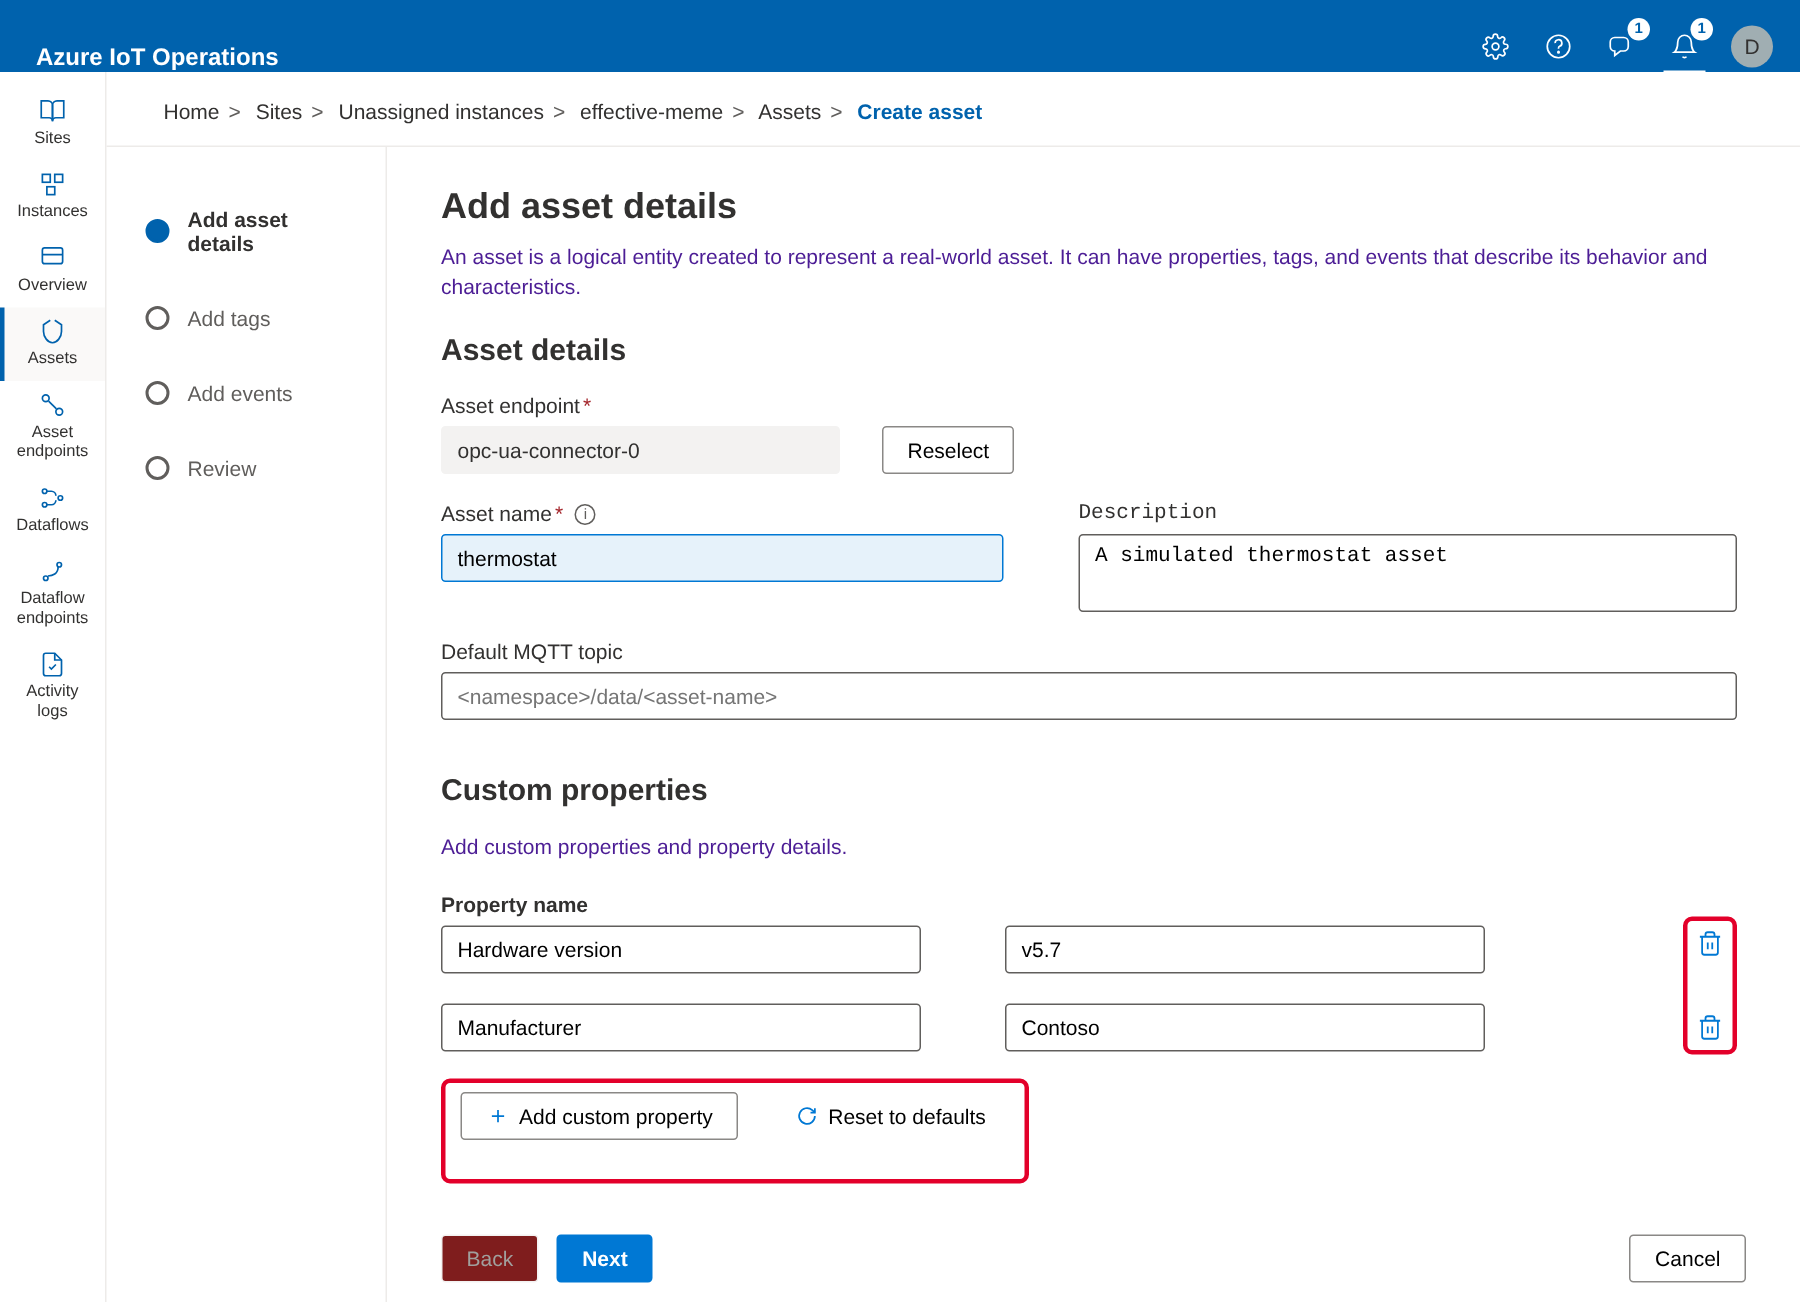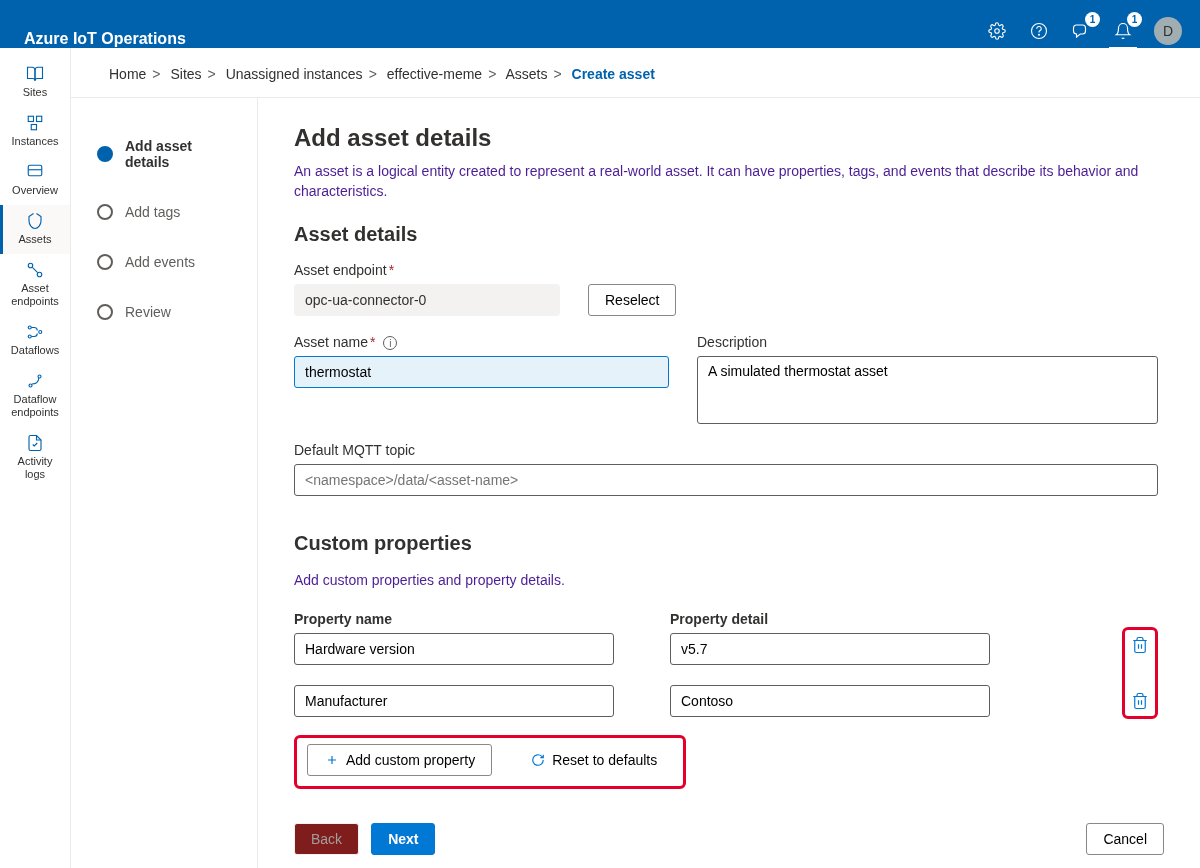--- a/index.html
+++ b/index.html
@@ -43,37 +43,37 @@
   .h2 { font-size: 20px; font-weight: 600; margin-bottom: 16px; }
   .h3 { font-size: 14px; font-weight: 400; margin-bottom: 6px; }
   .req { color: #a4262c; margin-left: 2px; }
   .info-icon-inline { width: 14px; height: 14px; display:inline-flex; align-items:center; justify-content:center; border:1px solid #605e5c; border-radius:50%; font-size:10px; margin-left:4px; color:#605e5c; vertical-align: middle;}
 
   .row { display: flex; gap: 28px; margin-bottom: 18px; }
   .col { display: flex; flex-direction: column; }
   .input { height: 32px; border: 1px solid #605e5c; border-radius: 3px; padding: 0 10px; font-size: 14px; font-family: inherit; }
   .input[disabled] { background: #f3f2f1; border-color: #f3f2f1; color: #323130; }
   .input.hl { border-color: #0078d4; background: #e6f2fa; }
-  .textarea { border: 1px solid #605e5c; border-radius: 3px; padding: 6px 10px; font-size: 14px; font-family: inherit; resize: none; height: 68px; }
+  .textarea { border: 1px solid #605e5c; border-radius: 3px; padding: 6px 10px; font-size: 14px; font-family: inherit; resize: none; height: 52px; }
   .btn { height: 32px; padding: 0 16px; border: 1px solid #8a8886; background: #fff; border-radius: 3px; cursor: pointer; font-size: 14px; font-family: inherit; display:inline-flex; align-items:center; gap:6px; }
   .btn.primary { background: #0078d4; border-color: #0078d4; color: #fff; font-weight: 600; }
   .btn[disabled] { background: #7f1d1d; border-color: #f3f2f1; color: #a19f9d; cursor: default; }
   .btn-link-icon { color: #0078d4; width:16px; height:16px; display:inline-flex; align-items:center; justify-content:center;}
 
   .sect-gap { height: 36px; }
   .col-header { font-weight: 600; font-size: 14px; margin-bottom: 6px; }
   .prop-row { display: flex; gap: 56px; align-items: center; }
   .prop-input { width: 320px; }
   .trash { color: #0078d4; cursor: pointer; }
   .prop-spacer { height: 20px; }
 
   .hl-box-red { border: 3px solid #e3002a; border-radius: 6px; }
   .hl-delete-box { padding: 6px 6px; display:flex; flex-direction:column; gap: 38px; align-items:center; margin-top:-6px; }
   .action-row { display:flex; gap: 18px; padding: 12px 0; margin-top: 4px; }
-  .action-box { padding: 6px 10px 10px 10px; display:inline-flex; gap: 22px; }
+  .action-box { padding: 6px 10px 26px 10px; display:inline-flex; gap: 22px; }
 
   .footer { position: absolute; bottom: 0; left: 258px; right: 0; height: 58px; background: #fff; display: flex; align-items: center; padding: 0 36px; gap: 12px; border-top: 0; }
   .footer-spacer { flex:1; }
 
   svg { display: block; }
 </style>
 </head>
 <body>
 
 <div class="topbar">
@@ -230,36 +230,35 @@
         <div class="row">
           <input class="input" style="width: 266px;" disabled="" value="opc-ua-connector-0">
           <button class="btn">Reselect</button>
         </div>
 
         <div class="row">
           <div class="col" style="flex:0 0 375px;">
             <div class="h3"><span>Asset name</span><span class="req">*</span> <span class="info-icon-inline">i</span></div>
             <input class="input hl" value="thermostat" style="">
           </div>
-          <div class="col" style="flex:1; ">
+          <div class="col" style="flex:1; margin-left:22px;font-family:Liberation Mono, monospace;">
             <div class="h3">Description</div>
             <textarea class="textarea" style="">A simulated thermostat asset</textarea>
           </div>
         </div>
 
         <div class="h3">Default MQTT topic</div>
         <input class="input" style="width: 100%;" placeholder="&lt;namespace&gt;/data/&lt;asset-name&gt;">
 
         <div class="sect-gap"></div>
         <div class="h2">Custom properties</div>
         <div class="desc" style="margin-bottom:20px;">Add custom properties and property details.</div>
 
         <div style="display:flex; gap:56px;">
           <div style="flex:0 0 320px;" class="col-header">Property name</div>
-          <div style="flex:0 0 320px;" class="col-header">Property detail</div>
         </div>
 
         <div style="display:flex;">
           <div style="flex:1;">
             <div class="prop-row">
               <input class="input prop-input" value="Hardware version" style="">
               <input class="input prop-input" value="v5.7" style="">
             </div>
             <div class="prop-spacer"></div>
             <div class="prop-row">

